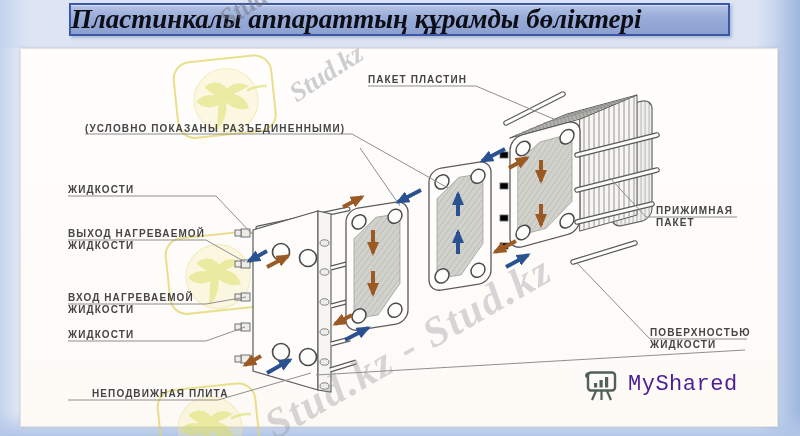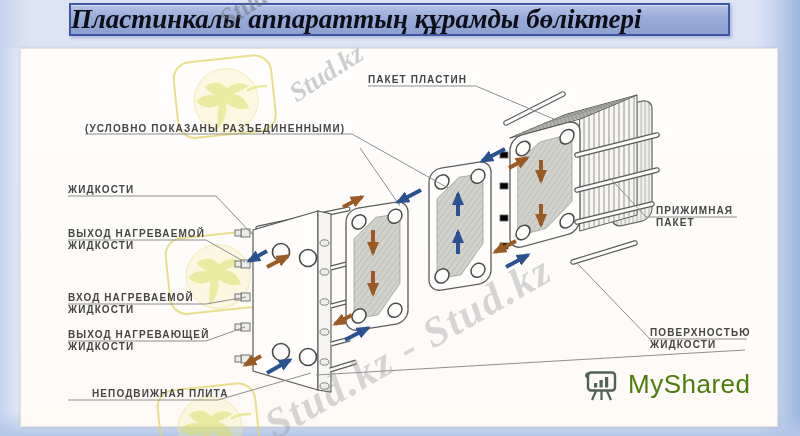--- a/index.html
+++ b/index.html
@@ -24,21 +24,21 @@
   .title-text{font-family:"Liberation Serif",serif;font-weight:bold;font-style:italic;
               font-size:27px;color:#0d0d16;white-space:nowrap;}
   .lbl{position:absolute;font-size:10px;font-weight:bold;color:#454545;
        letter-spacing:1.1px;line-height:12px;white-space:nowrap;}
   .lbl div{height:12px;}
   .wm{position:absolute;font-family:"Liberation Serif",serif;font-style:italic;font-weight:bold;
       color:rgba(138,138,144,.42);white-space:nowrap;transform-origin:left center;}
   .wm-small{font-size:27px;transform:rotate(-33deg);}
   .wm-large{font-size:42px;letter-spacing:2px;transform:rotate(-30deg);color:rgba(150,150,155,.38);}
   .myshared{position:absolute;left:583px;top:366px;display:flex;align-items:center;gap:7px;}
-  .myshared-text{font-size:26px;color:#4d7c0f;letter-spacing:.5px;}
+  .myshared-text{font-size:22px;color:#4c1d95;letter-spacing:.5px;font-family:Liberation Mono, monospace;}
 </style>
 </head>
 <body>
 
 <div class="slide">
   <div class="bg-top"></div>
   <div class="bg-left"></div>
   <div class="bg-right"></div>
   <div class="bg-bottom"></div>
 
@@ -251,21 +251,20 @@
   </div>
   <div class="lbl" style="left:68px;top:228px;">
     <div>ВЫХОД НАГРЕВАЕМОЙ</div>
     <div>ЖИДКОСТИ</div>
   </div>
   <div class="lbl" style="left:68px;top:292px;">
     <div>ВХОД НАГРЕВАЕМОЙ</div>
     <div>ЖИДКОСТИ</div>
   </div>
   <div class="lbl" style="left:68px;top:329px;">
-    <div>ВЫХОД НАГРЕВАЮЩЕЙ</div>
     <div>ЖИДКОСТИ</div>
   </div>
   <div class="lbl" style="left:68px;top:388px;padding-left:24px;">
     <div>НЕПОДВИЖНАЯ ПЛИТА</div>
   </div>
   <div class="lbl" style="left:656px;top:205px;">
     <div>ПРИЖИМНАЯ</div>
     <div>ПАКЕТ</div>
   </div>
   <div class="lbl" style="left:650px;top:327px;">

